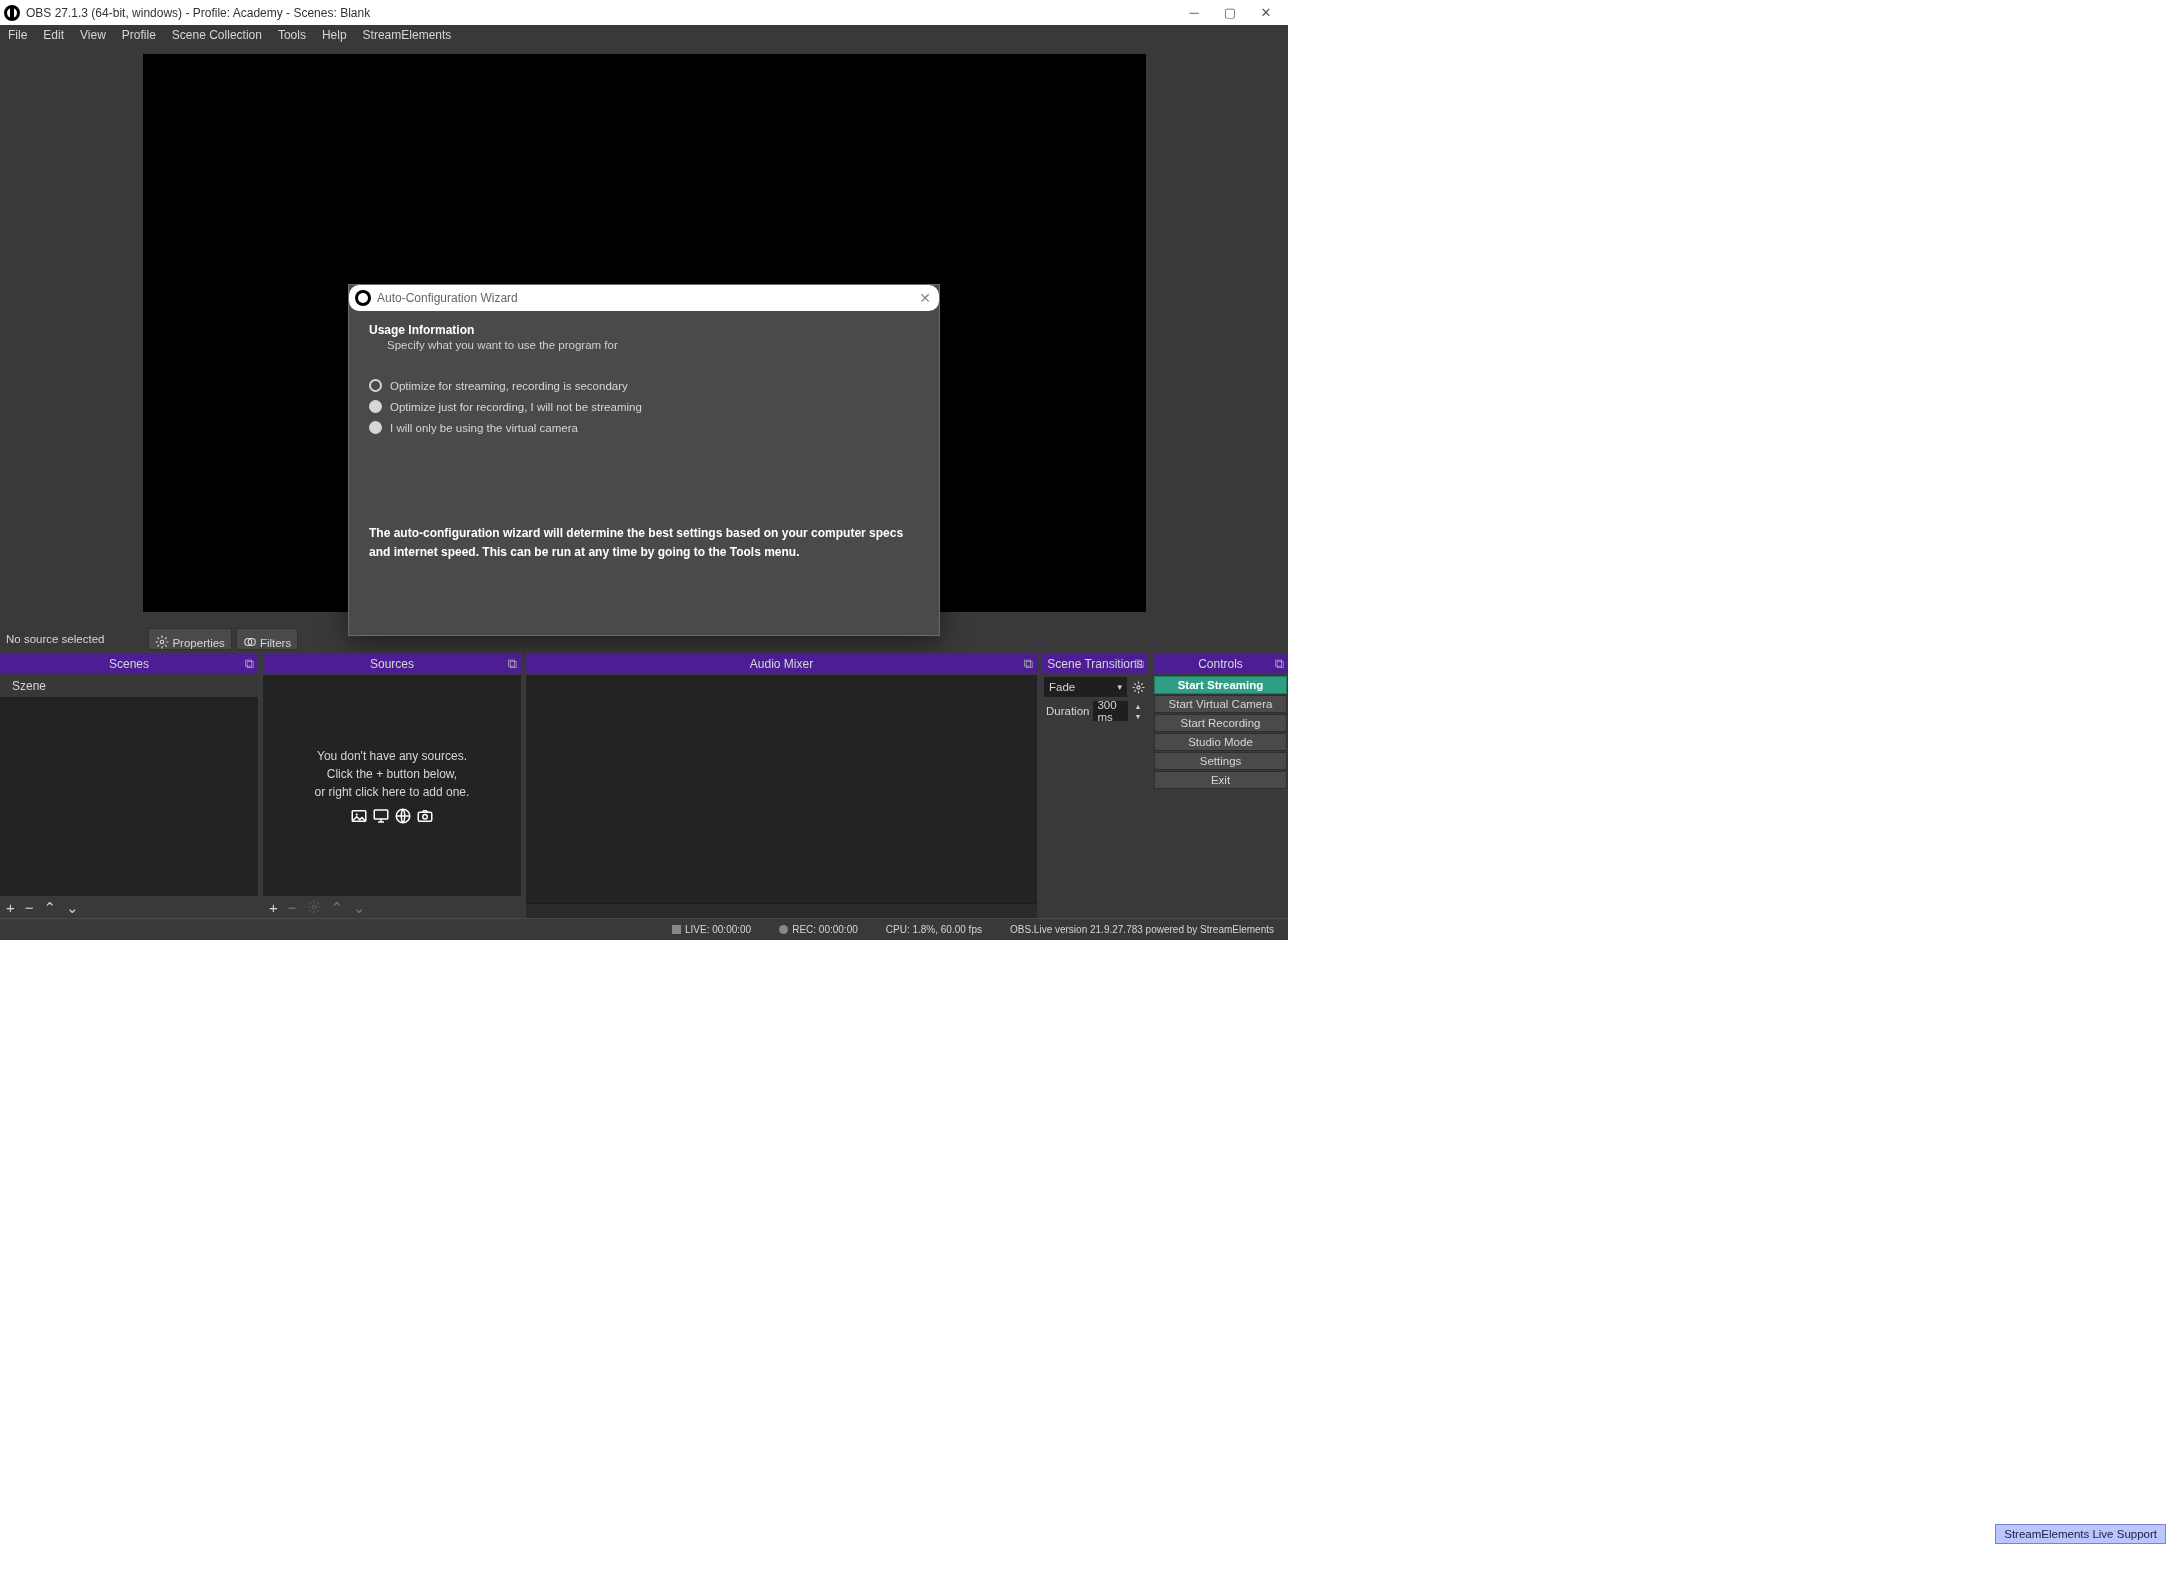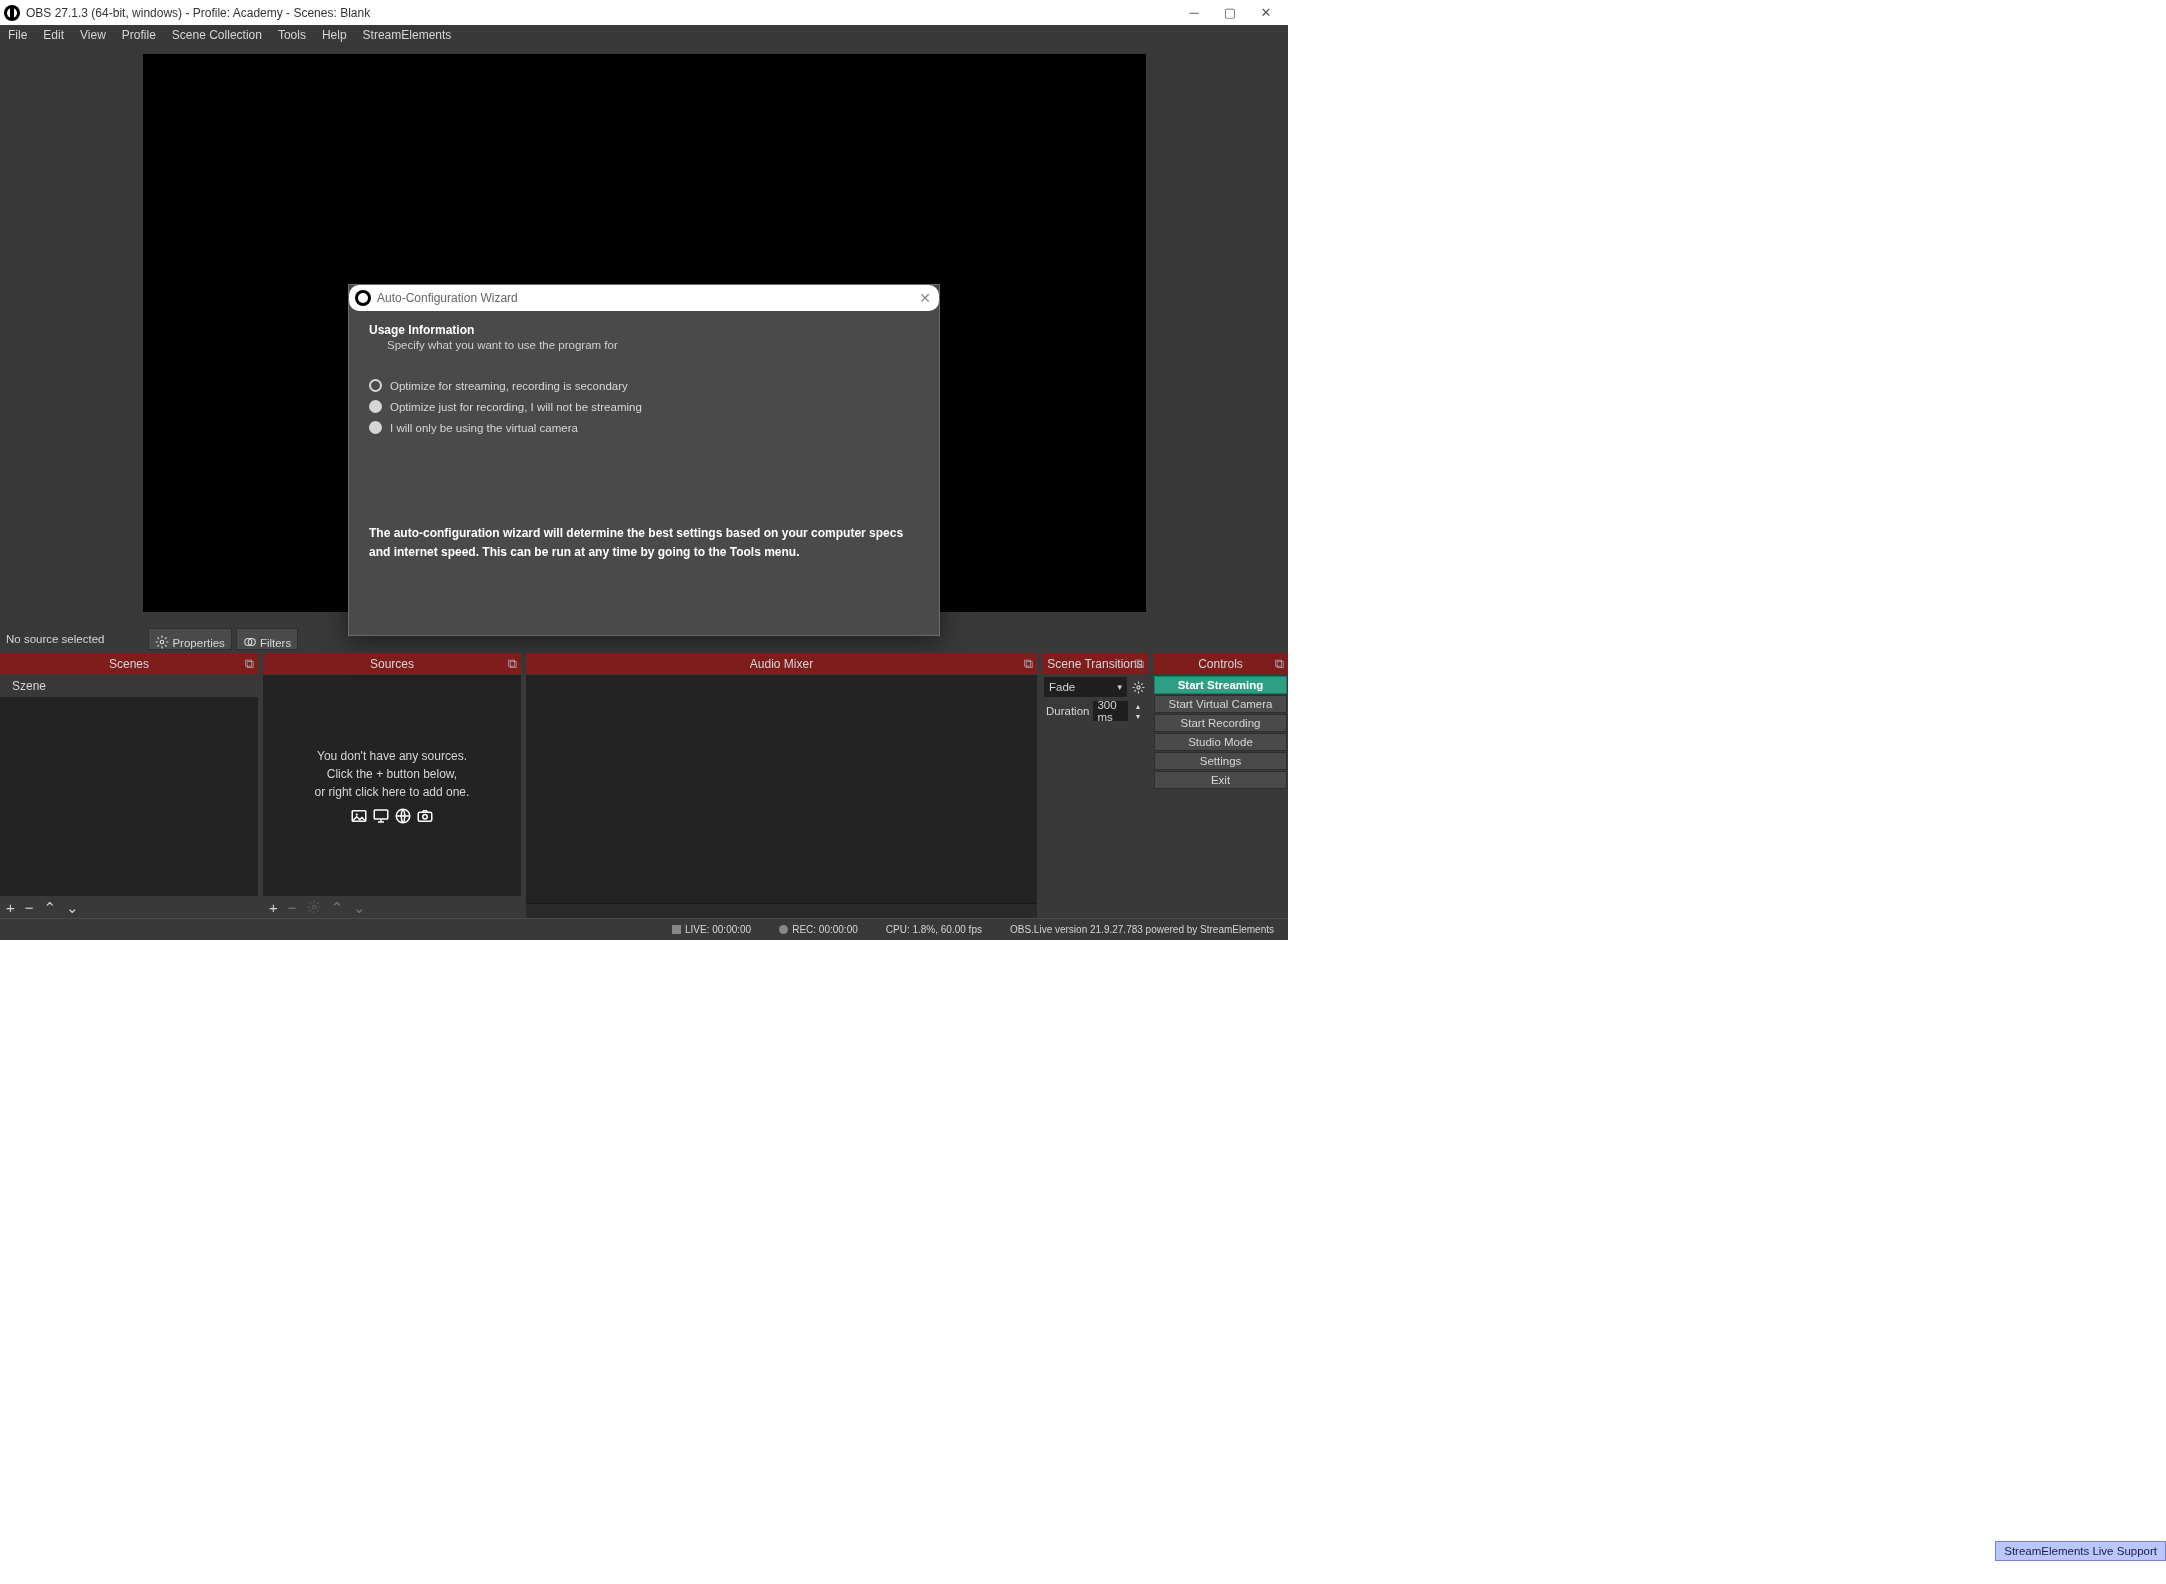--- a/index.html
+++ b/index.html
@@ -21,21 +21,21 @@
 .src-btn { background:#4a4a4a; border:1px solid #2f2f2f; height:22px; display:flex; align-items:flex-end; padding:0 6px; gap:3px; color:#d6d6d6; font-size:11.5px; }
 .gear { width:14px; height:14px; display:inline-block; }
 .gear svg { width:100%; height:100%; }
 .panels { height:265px; display:flex; gap:5px; padding:0 0 0 0; background:#393939; }
 .panel { background:#393939; display:flex; flex-direction:column; }
 .panel-scenes { width:258px; }
 .panel-sources { width:258px; }
 .panel-mixer { flex:1; }
 .panel-trans { width:106px; }
 .panel-ctrl { width:135px; }
-.panel-header { height:22px; background:#7f1d1d; display:flex; align-items:center; justify-content:center; position:relative; border-bottom:1px solid #393939; }
+.panel-header { height:22px; background:#4c1d95; display:flex; align-items:center; justify-content:center; position:relative; border-bottom:1px solid #393939; }
 .panel-title { font-size:12px; color:#d6d6d6; }
 .pop-icon { position:absolute; right:4px; color:#aaa; font-size:13px; }
 .panel-body { flex:1; background:#232323; display:flex; flex-direction:column; }
 .scene-item { height:22px; padding:0 12px; font-size:12px; color:#d6d6d6; display:flex; align-items:center; background:#383838; }
 .sources-empty { flex:1; display:flex; flex-direction:column; justify-content:center; align-items:center; color:#d6d6d6; font-size:12px; text-align:center; line-height:1.5; }
 .src-icons { margin-top:6px; display:flex; gap:4px; }
 .src-icons span { width:18px; height:18px; color:#fff; }
 .panel-toolbar { height:22px; background:#393939; display:flex; align-items:center; padding:0 6px; gap:10px; color:#d6d6d6; }
 .panel-toolbar .tb { font-size:15px; line-height:1; display:flex; align-items:center; }
 .panel-toolbar .disabled { opacity:0.4; }
@@ -47,21 +47,21 @@
 .dur-label { font-size:11.5px; color:#d6d6d6; }
 .dur-spin { flex:1; height:20px; background:#1f1f1f; color:#d6d6d6; font-size:11.5px; display:flex; align-items:center; padding:0 4px; justify-content:flex-start; }
 .spin-arrows { width:12px; display:flex; flex-direction:column; font-size:7px; color:#d6d6d6; }
 .spin-arrows div { height:10px; display:flex; align-items:center; justify-content:center; }
 .ctrl-body { background:#393939; display:flex; flex-direction:column; padding:1px 1px 0 1px; gap:1px; }
 .ctrl-btn { height:18px; background:#4a4a4a; border:1px solid #2e2e2e; color:#d6d6d6; font-size:11.5px; display:flex; align-items:center; justify-content:center; }
 .ctrl-btn.streaming { background:#2e9e84; border-color:#1d7a63; color:#fff; font-weight:600; }
 .statusbar { height:22px; background:#393939; border-top:1px solid #4a4a4a; display:flex; align-items:center; justify-content:flex-end; padding:0 14px; gap:28px; font-size:10px; color:#d6d6d6; }
 .statusbar .sq { width:9px; height:9px; background:#888; display:inline-block; margin-right:4px; vertical-align:-1px; }
 .statusbar .dot { width:9px; height:9px; border-radius:50%; background:#888; display:inline-block; margin-right:4px; vertical-align:-1px; }
-.se-support { height:20px; background:#bbc6ff; color:#202048; font-size:11.5px; display:flex; align-items:center; padding:0 8px; border:1px solid #8080d0; position:absolute; right:0; bottom:23px; }
+.se-support { height:20px; background:#bbc6ff; color:#202048; font-size:11.5px; display:flex; align-items:center; padding:0 8px; border:1px solid #8080d0; position:absolute; right:0; bottom:40px; }
 
 .dialog { position:absolute; left:348px; top:238px; width:592px; height:352px; background:#4a4a4a; box-shadow:0 6px 24px rgba(0,0,0,0.5); border:1px solid #6a6a6a; display:flex; flex-direction:column; }
 .dlg-title { height:26px; background:#fff; display:flex; align-items:center; padding:0 6px; position:relative;border-radius:10px; }
 .dlg-logo { width:16px; height:16px; border-radius:50%; background:#000; margin-right:6px; position:relative; }
 .dlg-logo::after { content:""; position:absolute; inset:3px; border-radius:50%; background:#fff; }
 .dlg-title-text { font-size:12px; color:#666; }
 .dlg-close { position:absolute; right:8px; color:#888; font-size:14px; }
 .dlg-body { flex:1; padding:12px 20px; display:flex; flex-direction:column; }
 .dlg-h { font-size:12px; color:#fff; font-weight:600; }
 .dlg-sub { font-size:11.5px; color:#d0d0d0; margin-left:18px; margin-top:2px; }

